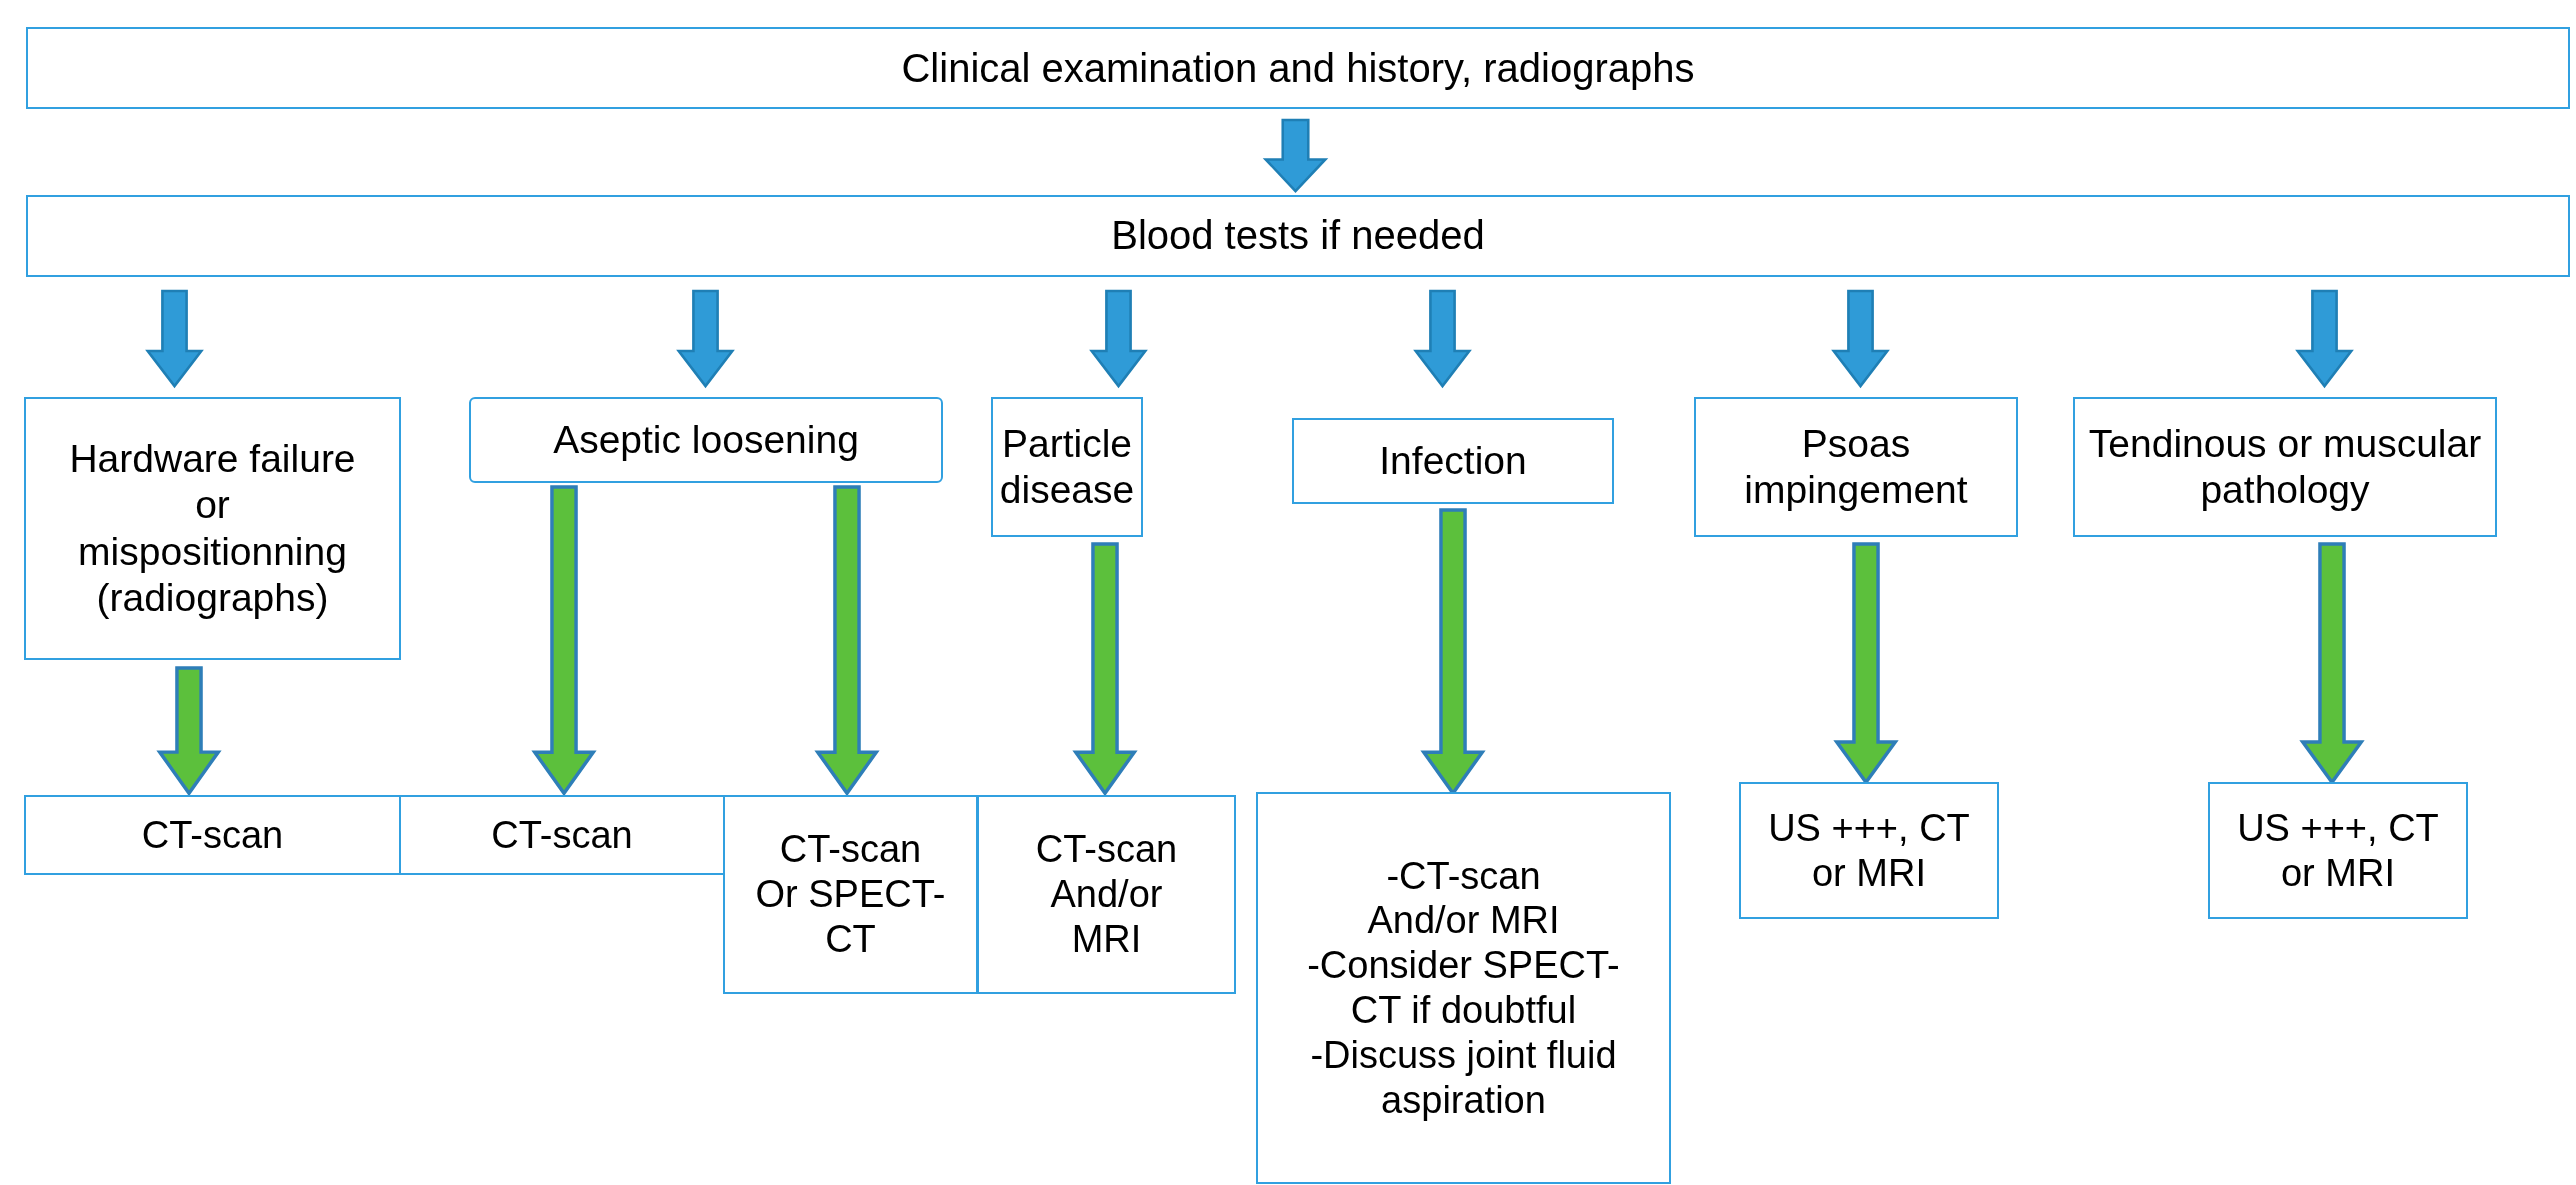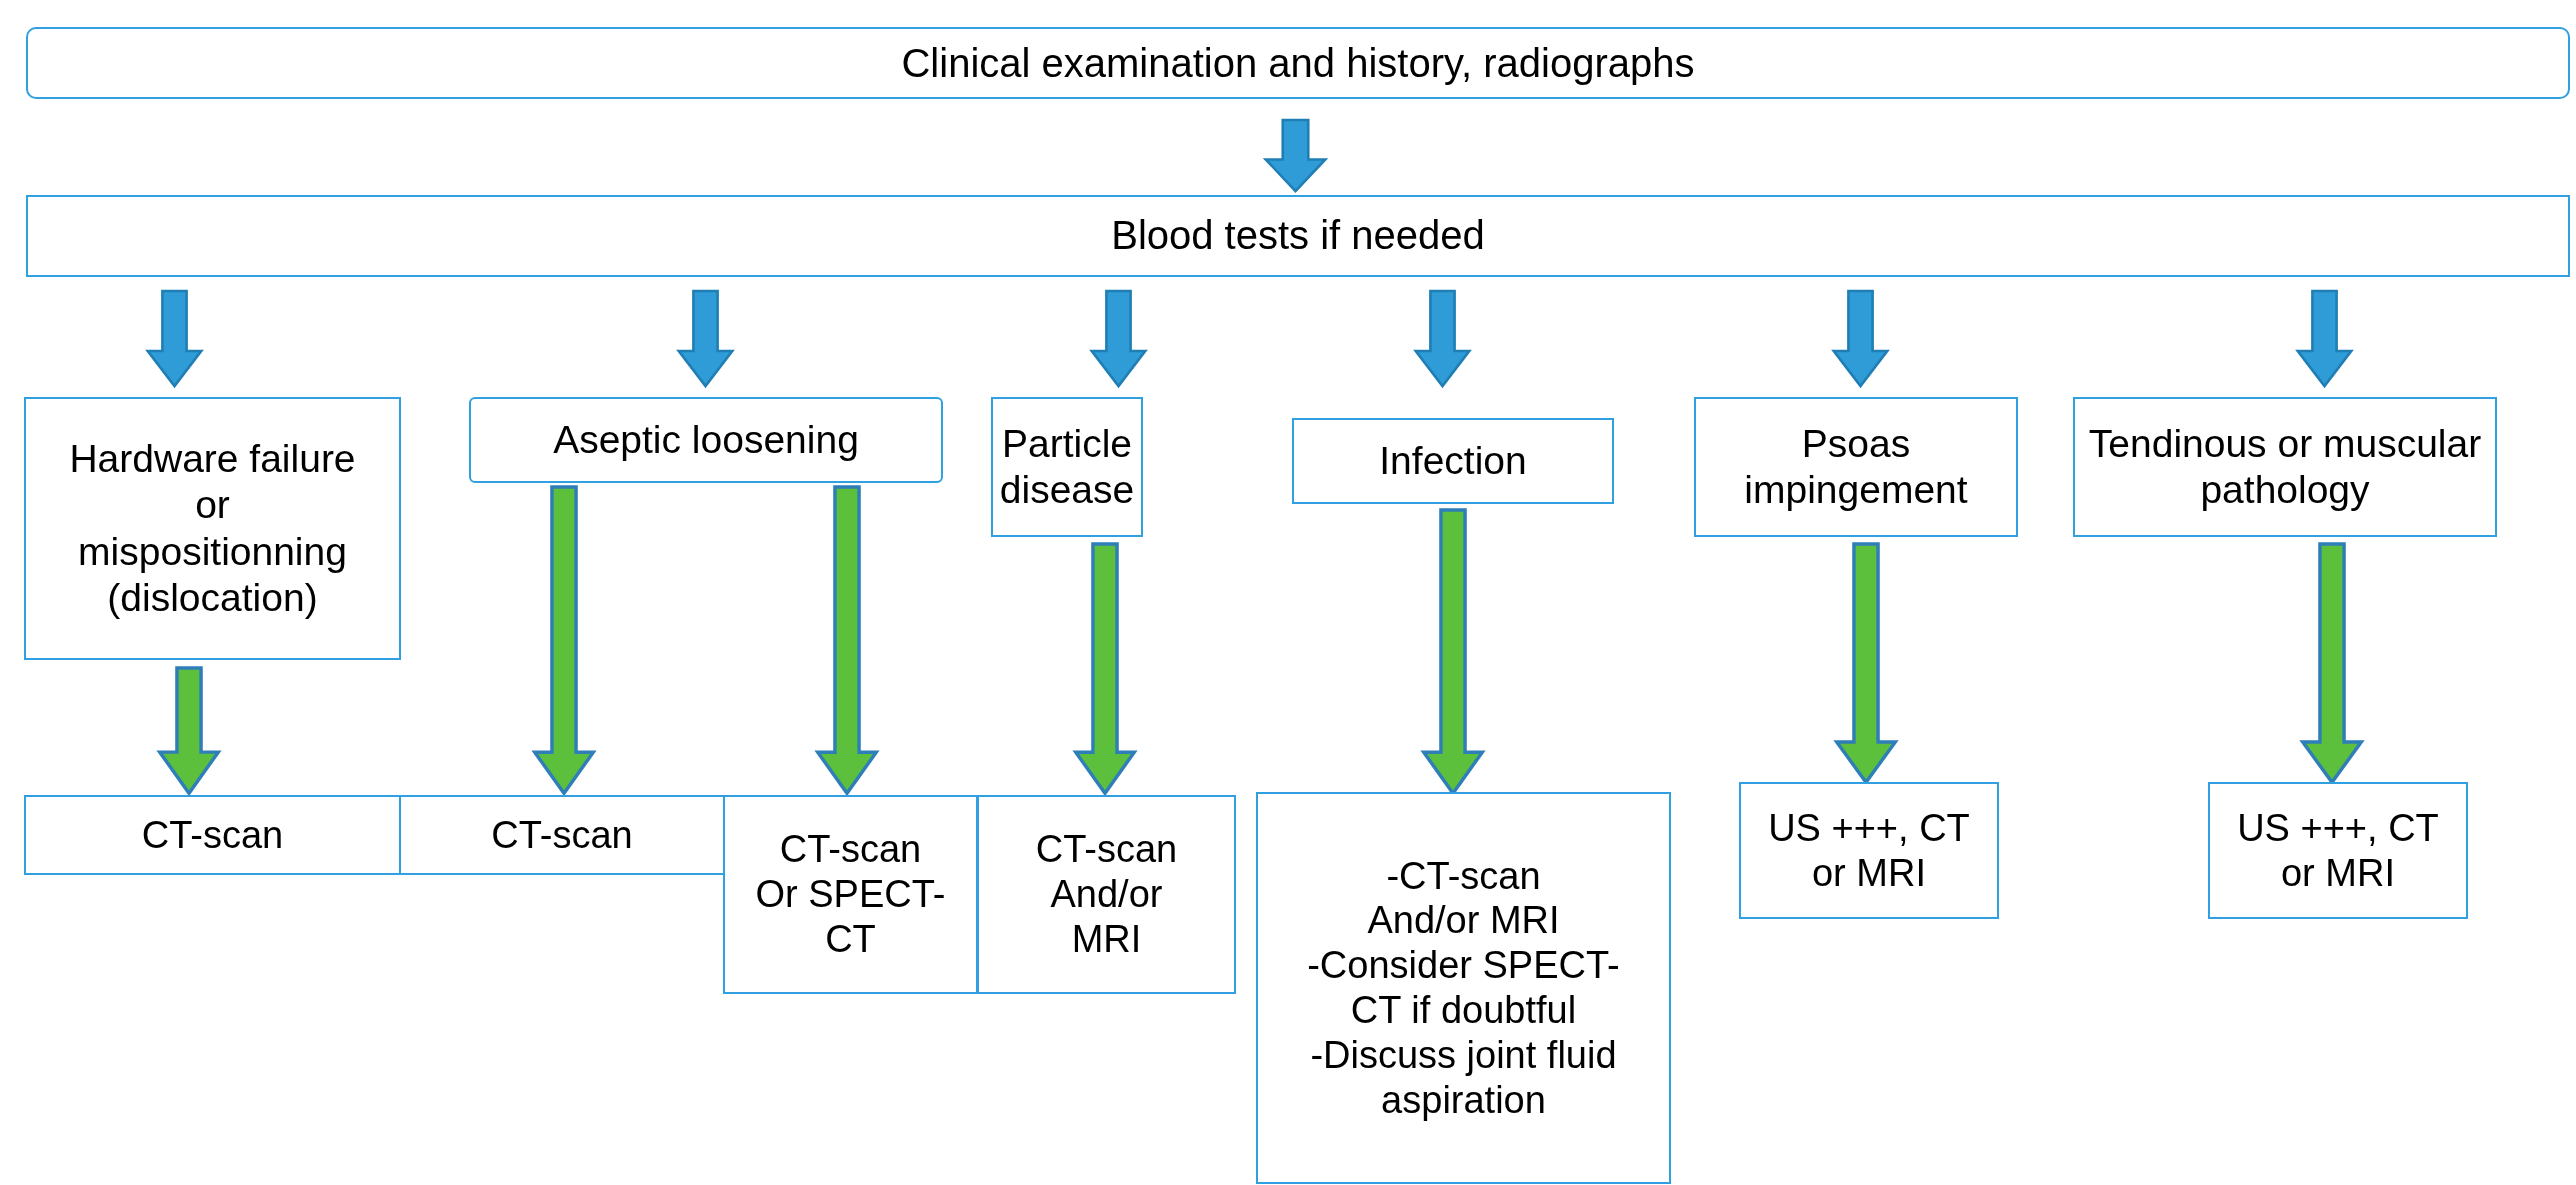--- a/index.html
+++ b/index.html
@@ -48,21 +48,21 @@
     width: 100%;
     height: 100%;
     overflow: visible;
   }
 </style>
 </head>
 <body>
 
 <div id="canvas">
 
-  <div class="node banner" style="left:26px; top:27.4px; width:2544px; height:72px;border-radius:10px;">Clinical examination and history, radiographs</div>
+  <div class="node banner" style="left:26px; top:27.4px; width:2544px; height:82px;">Clinical examination and history, radiographs</div>
 
   <div class="arrow" style="left:1264px; top:120px; width:63px; height:72px;">
     <svg viewBox="0 0 74 84" preserveAspectRatio="none">
       <polygon points="22,0 52,0 52,46 72,46 37,83 2,46 22,46" fill="#2F9BD7" stroke="#1F7FB5" stroke-width="3"></polygon>
     </svg>
   </div>
 
   <div class="node banner" style="left:26px; top:195px; width:2544px; height:82px;">Blood tests if needed</div>
 
   <div class="arrow" style="left:146px; top:291px; width:57px; height:96px;">
@@ -92,21 +92,21 @@
   </div>
   <div class="arrow" style="left:2296px; top:291px; width:57px; height:96px;">
     <svg viewBox="0 0 66 112" preserveAspectRatio="none">
       <polygon points="19,0 47,0 47,70 64,70 33,111 2,70 19,70" fill="#2F9BD7" stroke="#1F7FB5" stroke-width="3"></polygon>
     </svg>
   </div>
 
   <div class="node cat" style="left:24px; top:397px; width:377px; height:263px;">Hardware failure
 or
 mispositionning
-(dislocation)</div>
+(radiographs)</div>
 
   <div class="node cat" style="left:469px; top:397px; width:474px; height:86px;border-radius:6px;">Aseptic loosening</div>
 
   <div class="node cat" style="left:1292px; top:418px; width:322px; height:86px;">Infection</div>
 
   <div class="node cat" style="left:991px; top:397px; width:152px; height:140px;">Particle
 disease</div>
 
   <div class="node cat" style="left:1694px; top:397px; width:324px; height:140px;">Psoas
 impingement</div>

